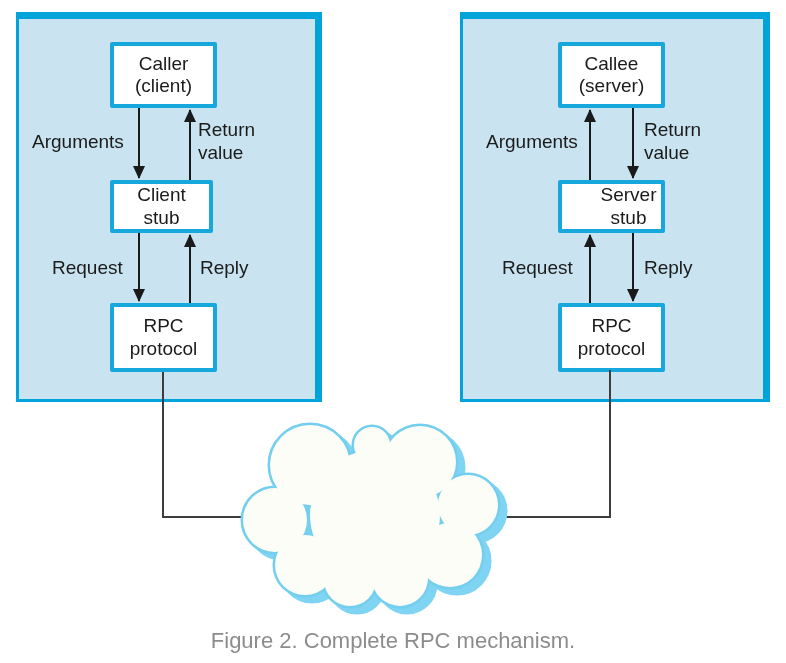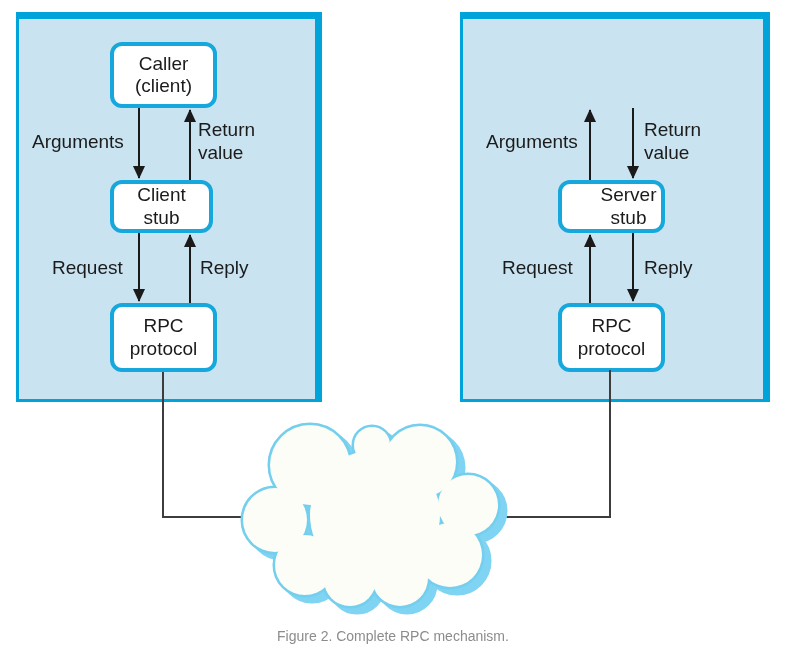--- a/index.html
+++ b/index.html
@@ -11,53 +11,55 @@
     position:absolute; box-sizing:border-box;
     background:var(--panel-fill);
     border-style:solid; border-color:var(--panel-border);
     border-width:7px 7px 3px 3px;
   }
   .panel.left  { left:16px;  top:12px; width:306px; height:390px; }
   .panel.right { left:460px; top:12px; width:310px; height:390px; }
   .node {
     position:absolute; box-sizing:border-box;
     background:var(--box-fill);
-    border:4px solid var(--box-border); border-radius:12px;
+    border:4px solid var(--box-border); border-radius:2px;
     display:flex; align-items:center; justify-content:center;
     text-align:center; font-size:19px; line-height:1.18;
     color:var(--text-color); white-space:pre-line;
   }
   .lbl {
     position:absolute; font-size:19px; color:var(--text-color);
     white-space:pre-line; line-height:1.22;
   }
   .lbl.center { }
   .overlay { position:absolute; left:0; top:0; pointer-events:none; }
   .caption {
     position:absolute; left:0; top:628px; width:786px;
-    text-align:center; font-size:14px; color:var(--caption-color);
+    text-align:center; font-size:22px; color:var(--caption-color);
   }
   .connector { stroke:var(--line-color); stroke-width:2; fill:none; }
   .arrow { stroke:var(--arrow-color); stroke-width:2; fill:none; }
 </style>
 </head>
 <body>
 
 <div class="canvas">
 
   <div class="panel left"></div>
   <div class="panel right"></div>
 
   <div class="node" style="left:110px; top:42px;  width:107px; height:66px;">Caller
 (client)</div>
   <div class="node" style="left:110px; top:180px; width:103px; height:53px;">Client
 stub</div>
   <div class="node" style="left:110px; top:303px; width:107px; height:69px;">RPC
 protocol</div>
 
+  <div class="node" style="left:558px; top:42px;  width:107px; height:66px;">Callee
+(server)</div>
   <div class="node" style="left:558px; top:180px; width:107px; height:53px;padding-left:34px;">Server
 stub</div>
   <div class="node" style="left:558px; top:303px; width:107px; height:69px;">RPC
 protocol</div>
 
   <div class="lbl" style="left:32px;  top:130px;">Arguments</div>
   <div class="lbl center" style="left:198px; top:118px; width:70px;">Return
 value</div>
   <div class="lbl" style="left:52px;  top:256px;">Request</div>
   <div class="lbl" style="left:200px; top:256px;">Reply</div>

